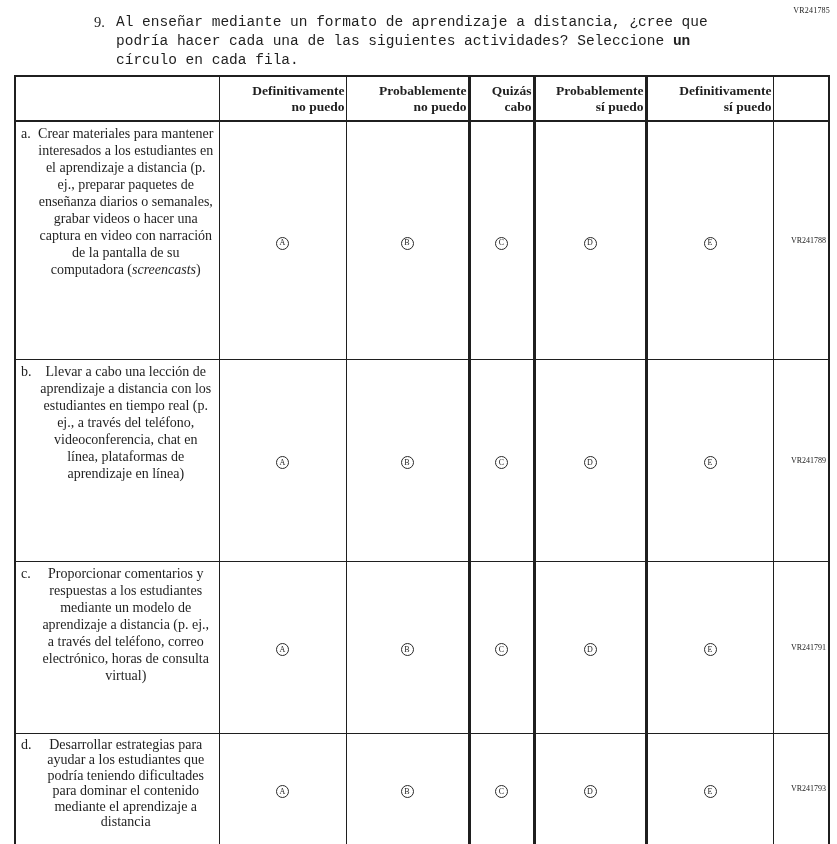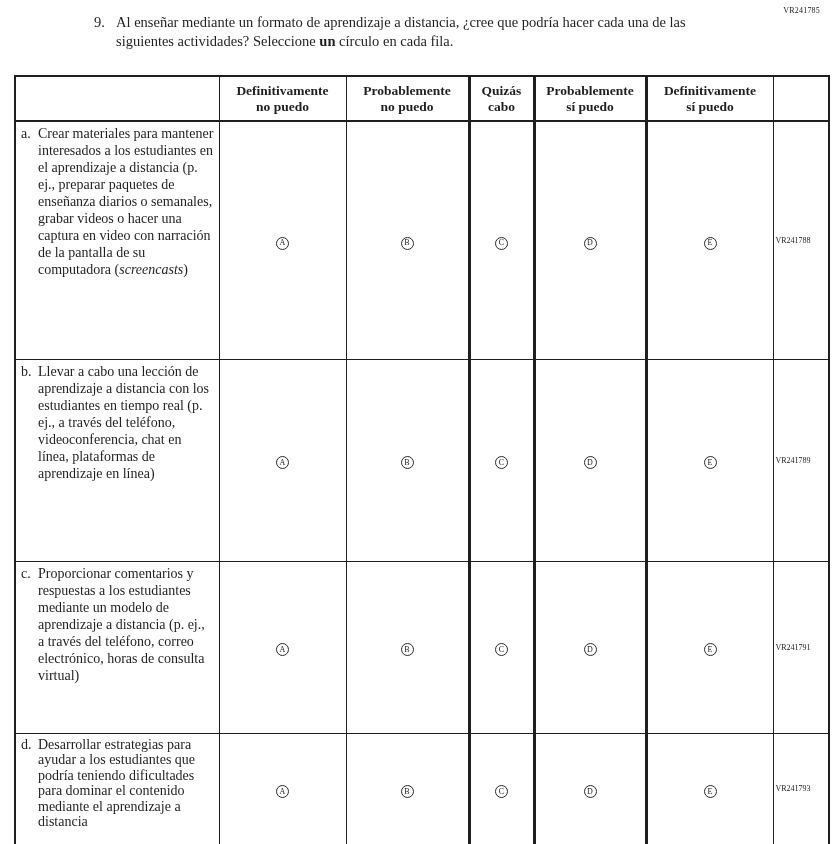--- a/index.html
+++ b/index.html
@@ -5,37 +5,37 @@
   * { margin:0; padding:0; box-sizing:border-box; }
   html, body { width:837px; height:844px; }
   body {
     background:#ffffff;
     font-family:"Liberation Serif","DejaVu Serif",serif;
     color:#1f1f1f;
     position:relative;
     overflow:hidden;
   }
   .page-code {
-    position:absolute; top:6px; right:17px;
+    position:absolute; top:6px; right:7px;
     font-size:8px; letter-spacing:.2px; color:#222;
   }
   .question {
     position:absolute; left:94px; top:13px; width:622px;
     display:flex; font-size:14.5px; line-height:1.32;
   }
   .qnum { width:22px; flex-shrink:0; }
-  .qtext { flex:1; }
+  .qtext { flex:1;font-family:Liberation Mono, monospace; }
 
   table.grid {
     position:absolute; left:14px; top:75px; width:814px;
     border-collapse:collapse; table-layout:fixed;
     border:2px solid #1f1f1f;
   }
   .grid th, .grid td { border:1px solid #1f1f1f; }
-  .grid thead th { border-bottom:2px solid #1f1f1f; }
+  .grid thead th { border-bottom:2px solid #1f1f1f;text-align:right; }
   .grid th:nth-child(4), .grid td:nth-child(4),
   .grid th:nth-child(5), .grid td:nth-child(5),
   .grid th:nth-child(6), .grid td:nth-child(6) { border-left:3px solid #1f1f1f; }
 
   thead tr { height:45px; }
   .grid th {
     font-size:13.5px; font-weight:bold; text-align:center;
     vertical-align:middle; line-height:1.18; padding:2px 1px;
   }
   .hl { display:block; }
@@ -45,31 +45,31 @@
   tr.row-c { height:172px; }
   tr.row-d { height:112px; }
 
   .label-cell { vertical-align:top; padding:3px 5px 2px 5px; }
   .label-clip { display:flex; overflow:hidden; font-size:14px; line-height:17px; }
   tr.row-a .label-clip { max-height:230px; }
   tr.row-b .label-clip { max-height:194px; }
   tr.row-c .label-clip { max-height:166px; }
   tr.row-d .label-clip { max-height:107px; line-height:15.5px; }
   .letter { width:17px; flex-shrink:0; }
-  .ltext  { flex:1; }
+  .ltext  { flex:1;text-align:center; }
 
   .opt-cell { text-align:center; vertical-align:middle; }
   .bubble {
     display:inline-flex; width:13px; height:13px;
     border:1px solid #2a2a2a; border-radius:50%;
     align-items:center; justify-content:center;
     font-size:8px; line-height:1; color:#222;
     cursor:pointer; background:#fff;
   }
-  .code-cell { vertical-align:middle; text-align:left; font-size:8px; padding:0 2px; color:#222; }
+  .code-cell { vertical-align:middle; text-align:right; font-size:8px; padding:0 2px; color:#222; }
 </style>
 </head>
 <body>
 
 <div class="page-code">VR241785</div>
 
 <div class="question">
   <span class="qnum">9.</span>
   <span class="qtext"><span>Al enseñar mediante un formato de aprendizaje a distancia, ¿cree que podría hacer cada una de las siguientes actividades? Seleccione </span><b>un</b><span> círculo en cada fila.</span></span>
 </div>

